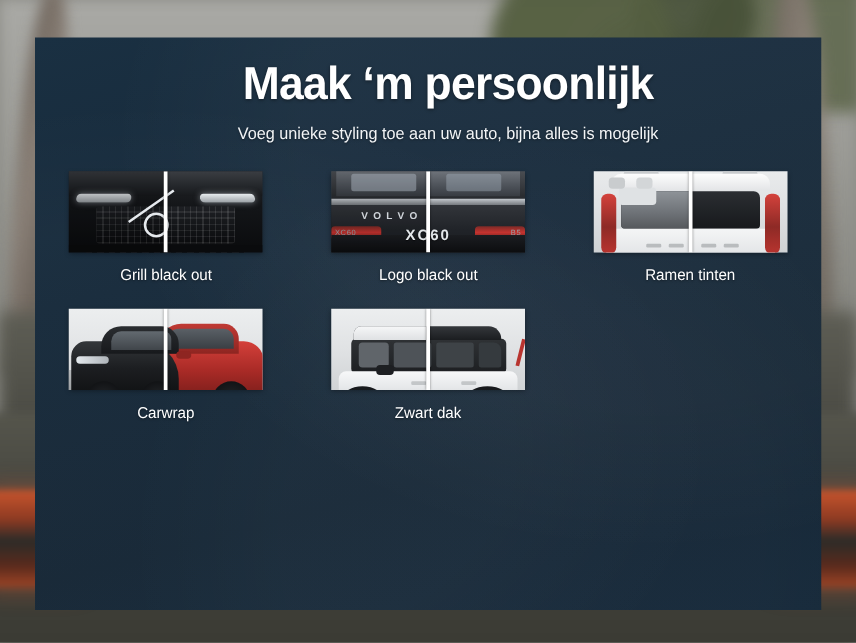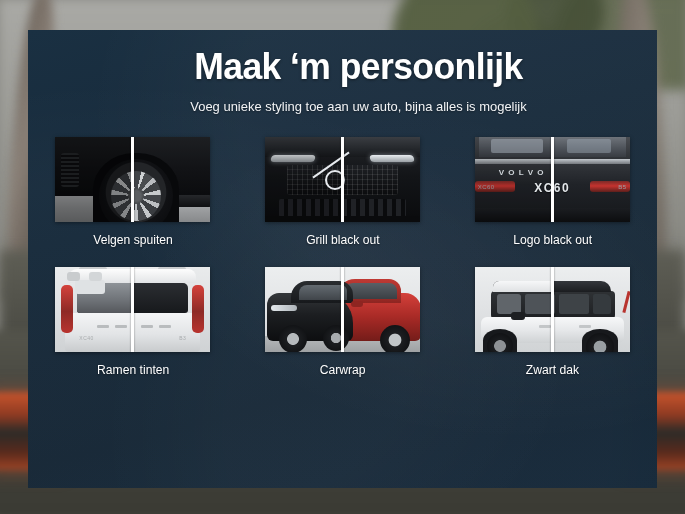--- a/index.html
+++ b/index.html
@@ -92,21 +92,21 @@
   #card-grid {
     position:relative; z-index:2;
     margin-top:23px;
     display:grid;
     grid-template-columns:repeat(3,1fr);
     row-gap:20px;
   }
   .grid-cell { display:flex; flex-direction:column; align-items:center; }
 
   .card-thumb {
-    position:relative; width:155px; height:85px; overflow:hidden;
+    position:relative; width:155px; height:65px; overflow:hidden;
     background:#1b1b1b;
     box-shadow:0 1px 4px rgba(0,0,0,.4);
   }
   .card-divider {
     position:absolute; left:50%; top:0; width:3px; height:100%;
     margin-left:-1.5px; background:#ffffff; z-index:9;
     box-shadow:0 0 2px rgba(0,0,0,.5);
   }
   .card-label {
     margin-top:11px; font-size:12.5px; color:#ffffff; font-weight:400;
@@ -407,35 +407,20 @@
 
 <div id="panel">
 
   <div id="header">
     <div id="page-title">Maak ‘m persoonlijk</div>
     <div id="page-subtitle">Voeg unieke styling toe aan uw auto, bijna alles is mogelijk</div>
   </div>
 
   <div id="card-grid">
 
-    <div class="grid-cell">
-      <div class="card-thumb th-wheel">
-        <div class="body"></div>
-        <div class="ground"></div>
-        <div class="grille-l"></div>
-        <div class="sill"></div>
-        <div class="arch"></div>
-        <div class="tyre"></div>
-        <div class="rim"></div>
-        <div class="hub"></div>
-        <div class="half-l"></div>
-        <div class="card-divider"></div>
-      </div>
-      <div class="card-label">Velgen spuiten</div>
-    </div>
 
     <div class="grid-cell">
       <div class="card-thumb th-grill">
         <div class="hood"></div>
         <div class="lamp lamp-l"></div>
         <div class="lamp lamp-r"></div>
         <div class="mesh"></div>
         <div class="arrow"></div>
         <div class="ironmark"></div>
         <div class="lowergrille"></div>

